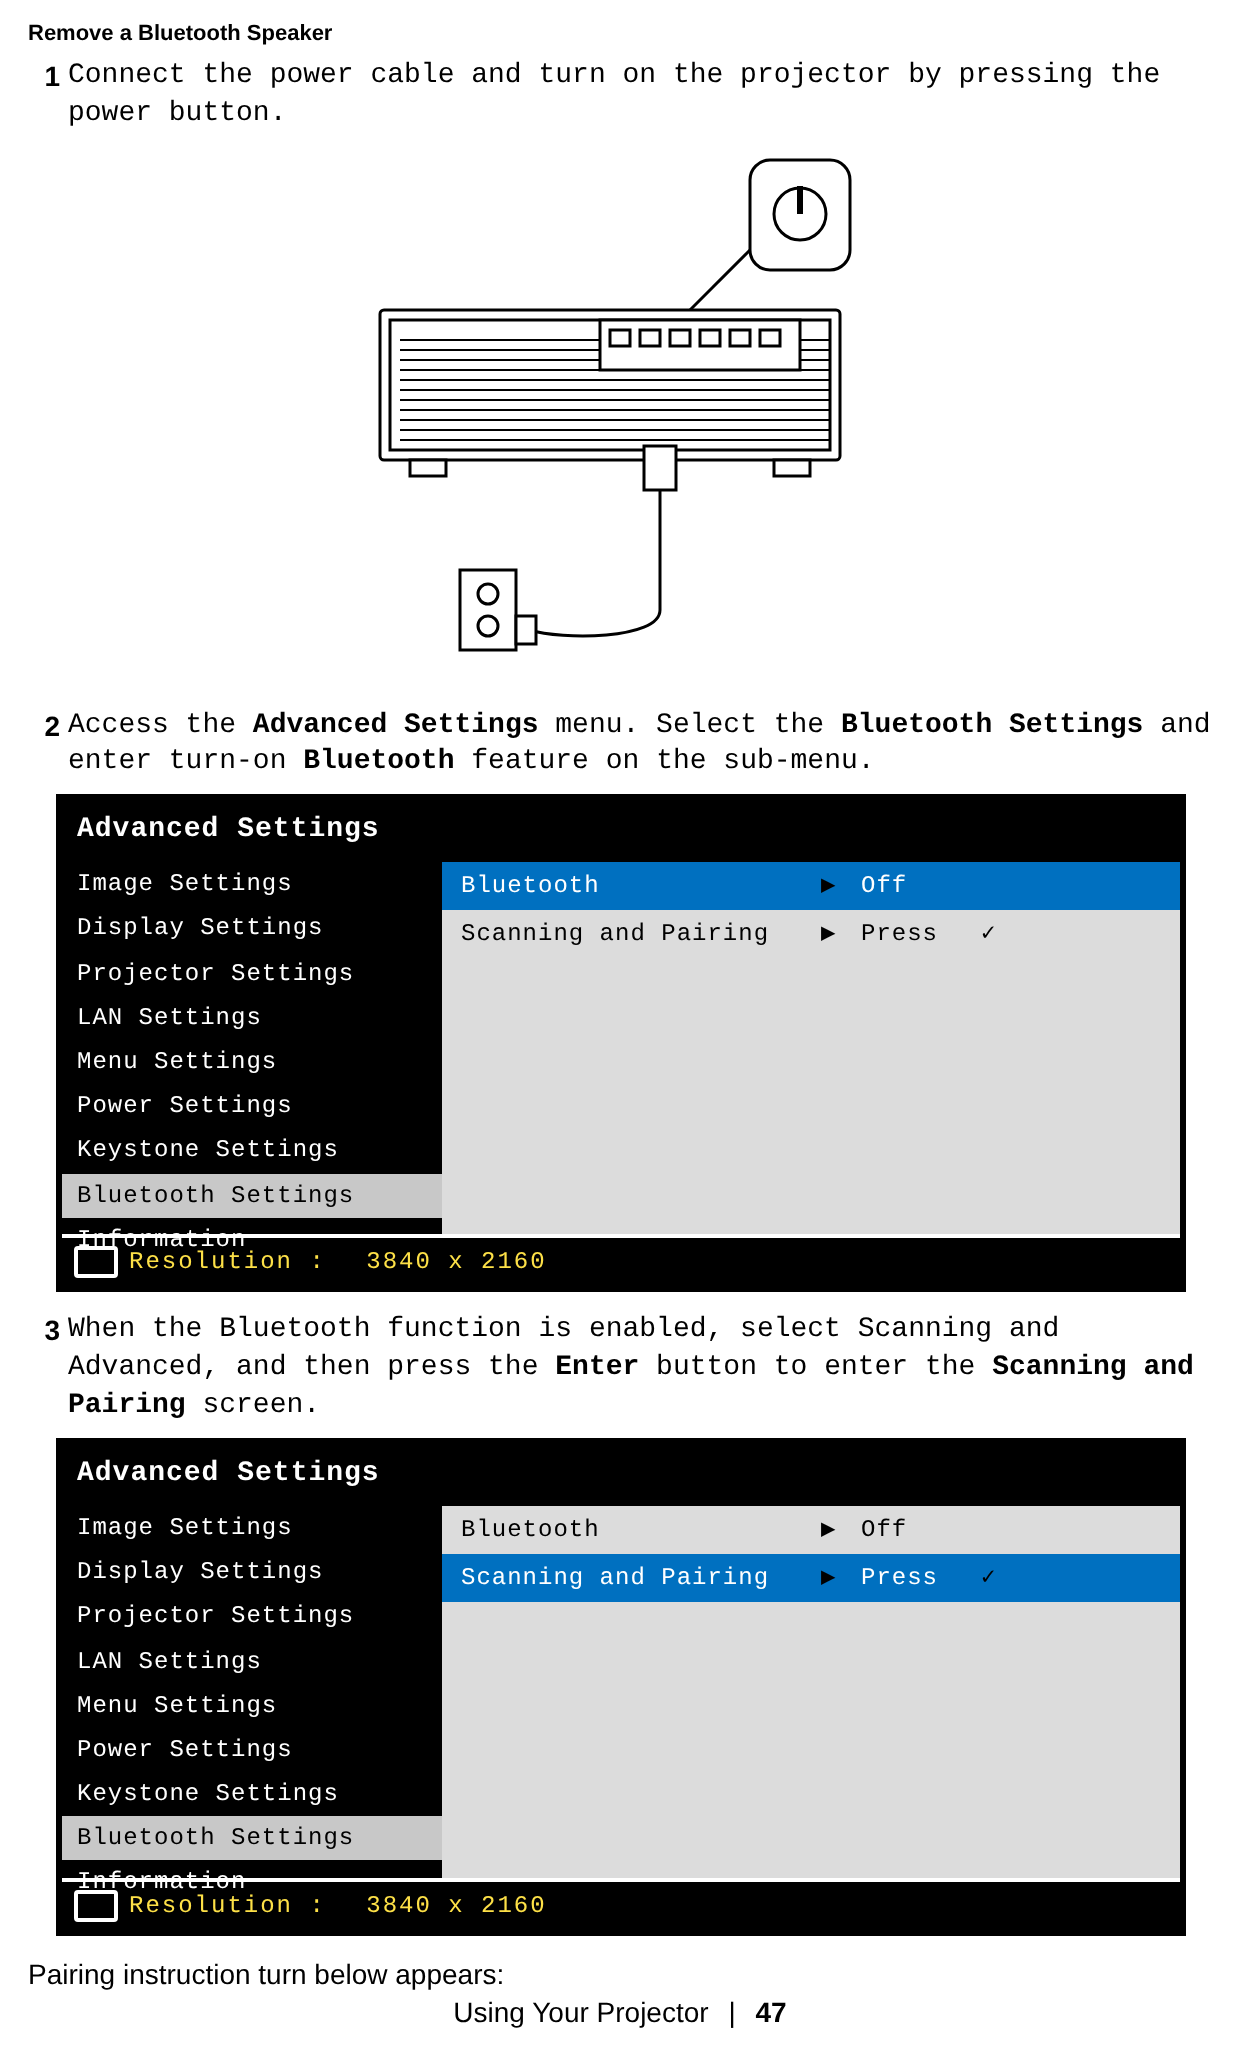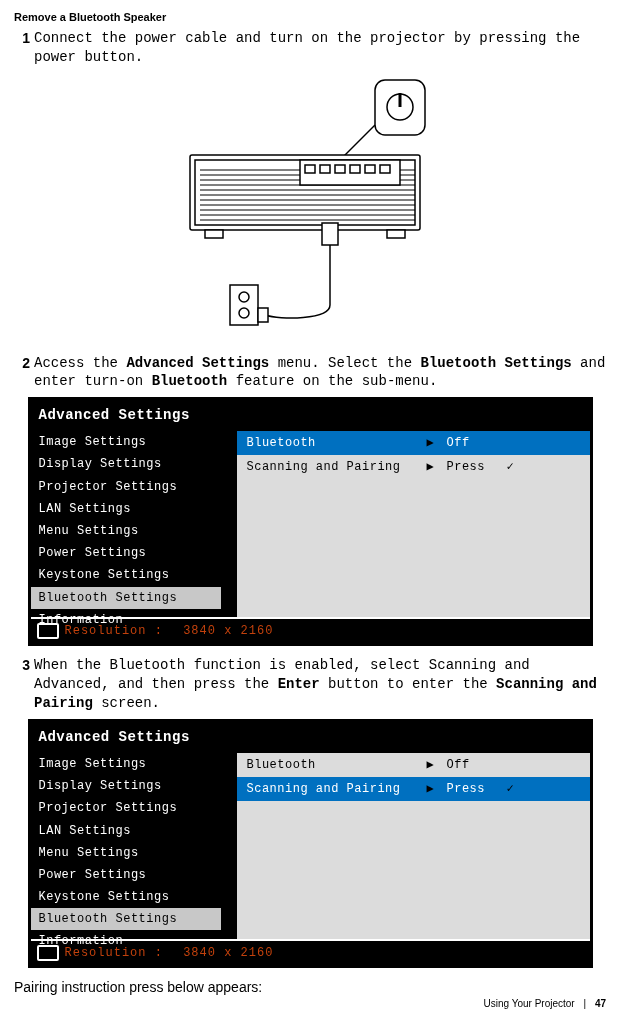--- a/index.html
+++ b/index.html
@@ -48,21 +48,20 @@
     color: #fff;
     font-family: "Courier New", monospace;
     font-weight: bold;
     font-size: 14px;
     padding: 6px 8px;
     letter-spacing: 0.5px;
   }
   .menu-body {
     display: flex;
     height: 186px;
-    gap: 16px;
   }
   .left-col {
     width: 190px;
     background: #000;
     color: #fff;
     font-family: "Courier New", monospace;
     font-size: 12px;
     display: flex;
     flex-direction: column;
     letter-spacing: 0.5px;
@@ -93,41 +92,41 @@
   .row .arr { width: 20px; color:#000; }
   .row .val { width: 60px; }
   .row .chk { width: 20px; color:#000; }
   .row.hl {
     background: #0070c0;
     color: #fff;
   }
   .row.hl .arr, .row.hl .chk { color:#000; }
   .res-bar {
     background: #000;
-    color: #c2410c;
+    color: #fde047;
     font-family: "Courier New", monospace;
     font-size: 12px;
     padding: 4px 6px;
     display: flex;
     align-items: center;
     gap: 6px;
     border-top: 2px solid #fff;
     letter-spacing: 1px;
   }
   .res-icon {
     display: inline-block;
     width: 18px;
     height: 12px;
     border: 2px solid #fff;
     border-radius: 2px;
     position: relative;
   }
   .footer {
-    text-align: right;
-    font-size: 10px;
+    text-align: center;
+    font-size: 14px;
   }
   .footer .sep {
     margin: 0 6px;
   }
   .proj-svg {
     width: 320px;
     height: auto;
   }
 </style>
 </head>
@@ -271,19 +270,19 @@
     </div>
   </div>
   <div class="res-bar">
     <span class="res-icon"></span>
     <span>Resolution :</span>
     <span>&nbsp;</span>
     <span>3840 x 2160</span>
   </div>
 </div>
 
-<div>Pairing instruction press below appears:</div>
+<div>Pairing instruction turn below appears:</div>
 
 <div class="footer">
   <span>Using Your Projector</span>
   <span class="sep">|</span>
   <span class="bold">47</span>
 </div>
 
 </body></html>

